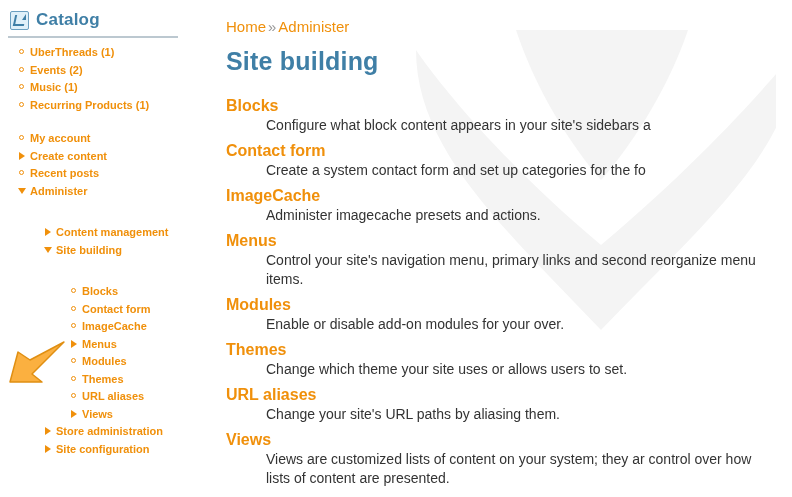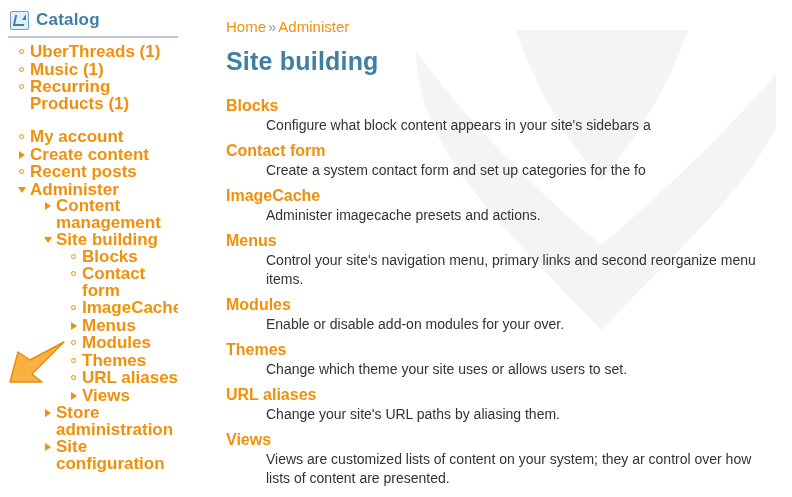--- a/index.html
+++ b/index.html
@@ -83,31 +83,32 @@
     border-bottom: 6px solid #3f7fa6;
   }
 
   ul.menu {
     list-style: none;
     margin: 0;
     padding: 0 0 0 10px;
   }
   ul.menu ul.menu {
     padding-left: 14px;
+    margin-top: 25px;
   }
   ul.menu li {
     position: relative;
     padding: 0 0 0 12px;
     line-height: 15.5px;
     margin: 0 0 1px 0;
   }
   .ml {
     color: #f0900b;
     font-weight: bold;
-    font-size: 17px;
+    font-size: 11px;
     text-decoration: none;
     cursor: pointer;
     white-space: normal;
   }
   
   li.leaf::before {
     content: "";
     position: absolute;
     left: 1px;
     top: 5px;
@@ -229,20 +230,23 @@
   <div id="sidebar">
 
     <div class="block">
       <div class="block-title">
         <span class="logo-icon"></span>
         <span class="title-text">Catalog</span>
       </div>
       <ul class="menu">
         <li class="leaf">
           <a class="ml">UberThreads (1)</a>
+        </li>
+        <li class="leaf">
+          <a class="ml">Events (2)</a>
         </li>
         <li class="leaf">
           <a class="ml">Music (1)</a>
         </li>
         <li class="leaf">
           <a class="ml">Recurring Products (1)</a>
         </li>
       </ul>
     </div>
 

